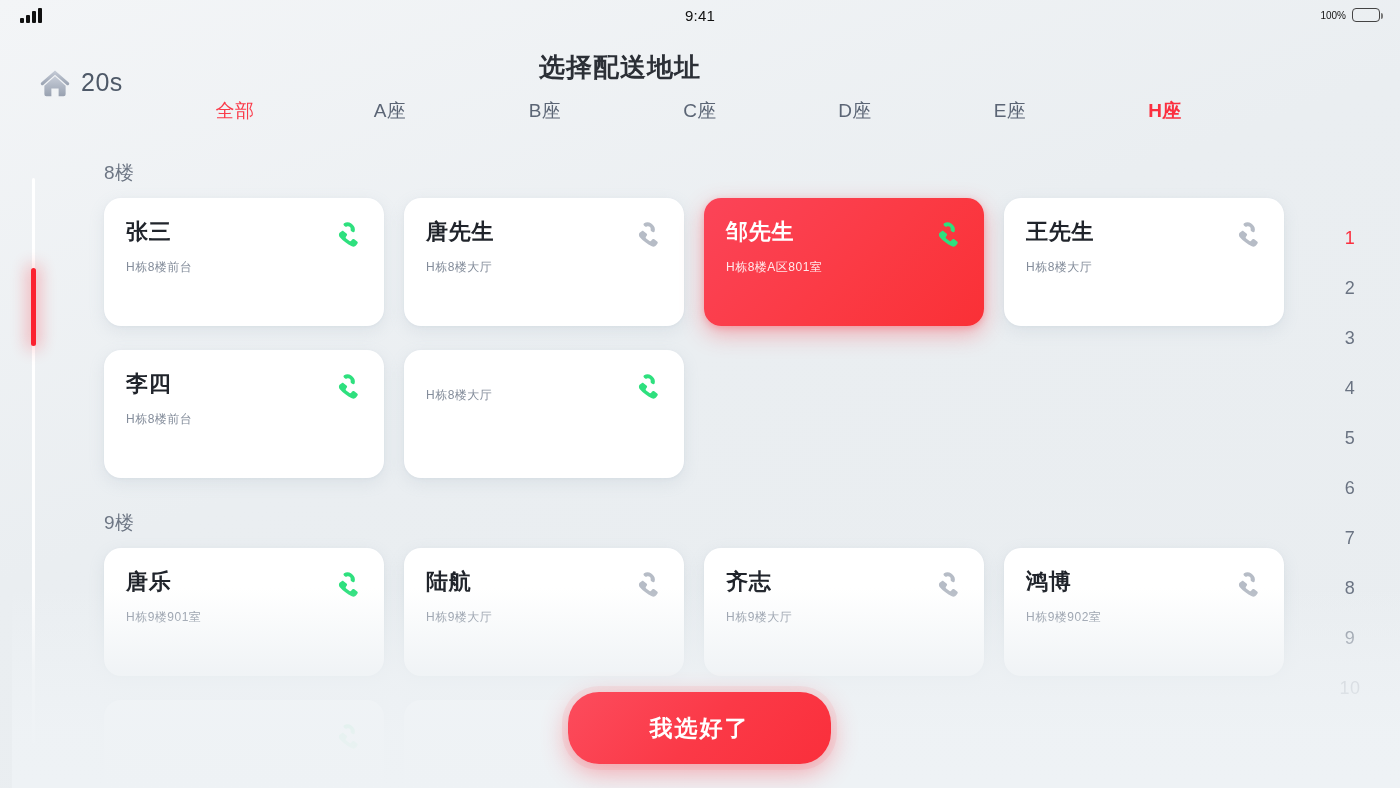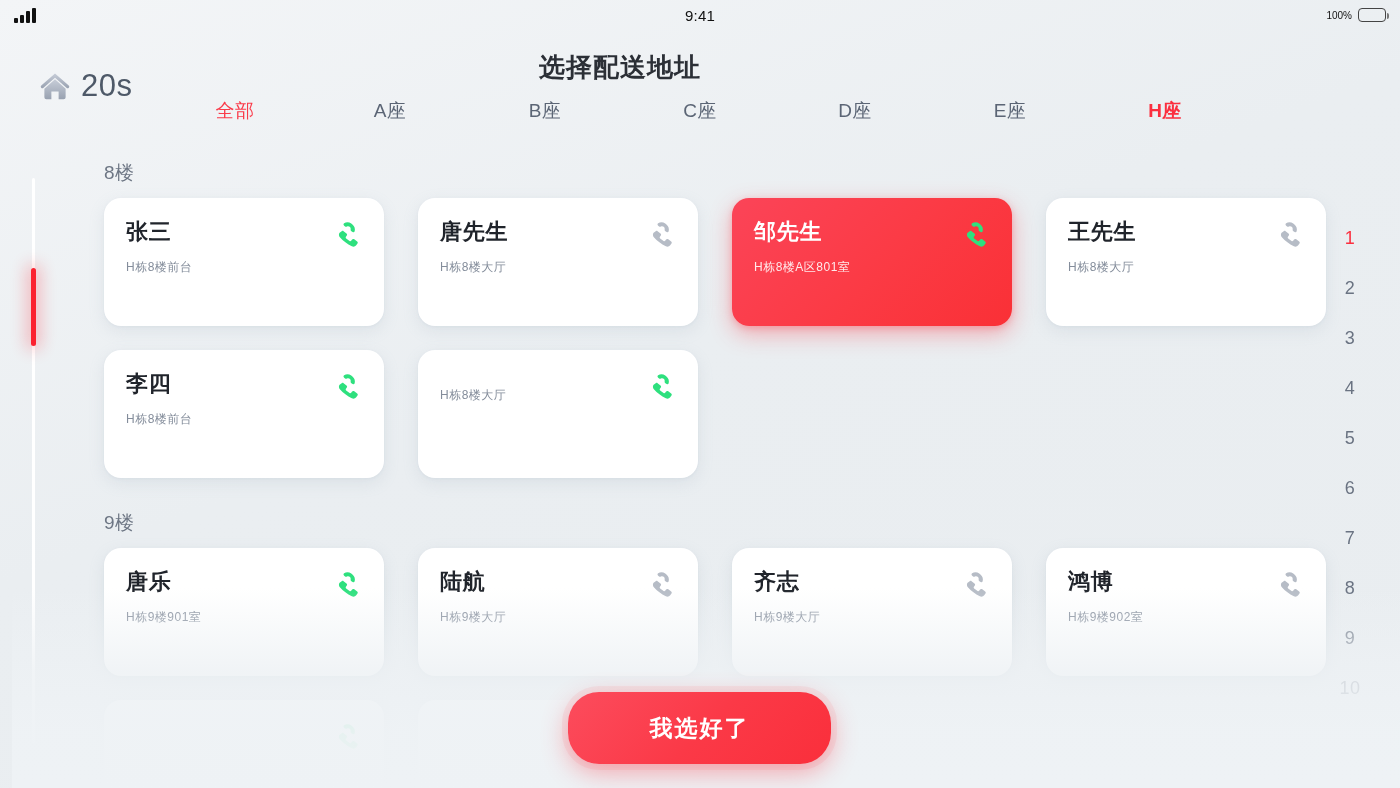--- a/index.html
+++ b/index.html
@@ -8,21 +8,21 @@
     font-family:"Liberation Sans","DejaVu Sans",sans-serif;
     background:linear-gradient(160deg,#f3f5f7 0%,#eaeef1 45%,#e9edf0 100%);
     position:relative;
     -webkit-font-smoothing:antialiased;
   }
 
   
   .statusbar{
     position:absolute; top:0; left:0; width:1400px; height:30px;
     display:flex; align-items:center; justify-content:space-between;
-    padding:0 14px;
+    padding:0 20px;
   }
   .sb-left{ display:flex; align-items:flex-end; gap:2px; height:16px; }
   .bar{ width:4px; background:#111; border-radius:1px; }
   .bar.b1{ height:5px; } .bar.b2{ height:8px; }
   .bar.b3{ height:12px; } .bar.b4{ height:15px; }
   .sb-time{
     position:absolute; left:0; right:0; text-align:center;
     font-size:15px; color:#111; font-weight:400; letter-spacing:.2px;
   }
   .sb-right{ display:flex; align-items:center; gap:6px; z-index:2; }
@@ -36,21 +36,21 @@
     position:absolute; right:-4px; top:4px; width:2.5px; height:6px;
     background:#777; border-radius:0 2px 2px 0;
   }
 
   
   .home-timer{
     position:absolute; left:40px; top:68px;
     display:flex; align-items:center; gap:11px;
   }
   .home-ico{ width:30px; height:28px; }
-  .timer-txt{ font-size:31px; color:#4e5968; letter-spacing:.5px; }
+  .timer-txt{ font-size:25px; color:#4e5968; letter-spacing:.5px; }
 
   .page-title{
     position:absolute; top:50px; left:0; width:1240px; text-align:center;
     font-size:26px; font-weight:700; color:#2b2f36; letter-spacing:1px;
   }
 
   .tabs{
     position:absolute; top:98px; left:0; width:1400px;
     display:flex; justify-content:center; align-items:center;gap:48px;
   }
@@ -80,21 +80,21 @@
   .findex span{ font-size:18px; color:#6a7382; letter-spacing:.5px; cursor:pointer; }
   .findex span.active{ color:#fb2f3f; }
 
   
   .content{ position:absolute; left:12px; top:160px; width:1400px; height:628px; overflow:hidden; }
   .floor-label{
     font-size:19px; color:#6d7684; letter-spacing:.5px;
     padding-left:92px; margin-bottom:12px;
   }
   .grid{
-    display:flex; flex-wrap:wrap; gap:24px 34px;
+    display:flex; flex-wrap:wrap; gap:24px 20px;
     padding-left:92px; width:1330px;
   }
   .card{
     width:280px; height:128px; background:#fff; border-radius:17px;
     padding:22px 22px 0 22px; position:relative; cursor:pointer;
     box-shadow:0 5px 16px rgba(145,160,180,.16), 0 1px 3px rgba(150,165,185,.10);
   }
   .card .nm{
     font-size:22px; font-weight:700; color:#20242b; letter-spacing:.8px;
     line-height:1.1;

